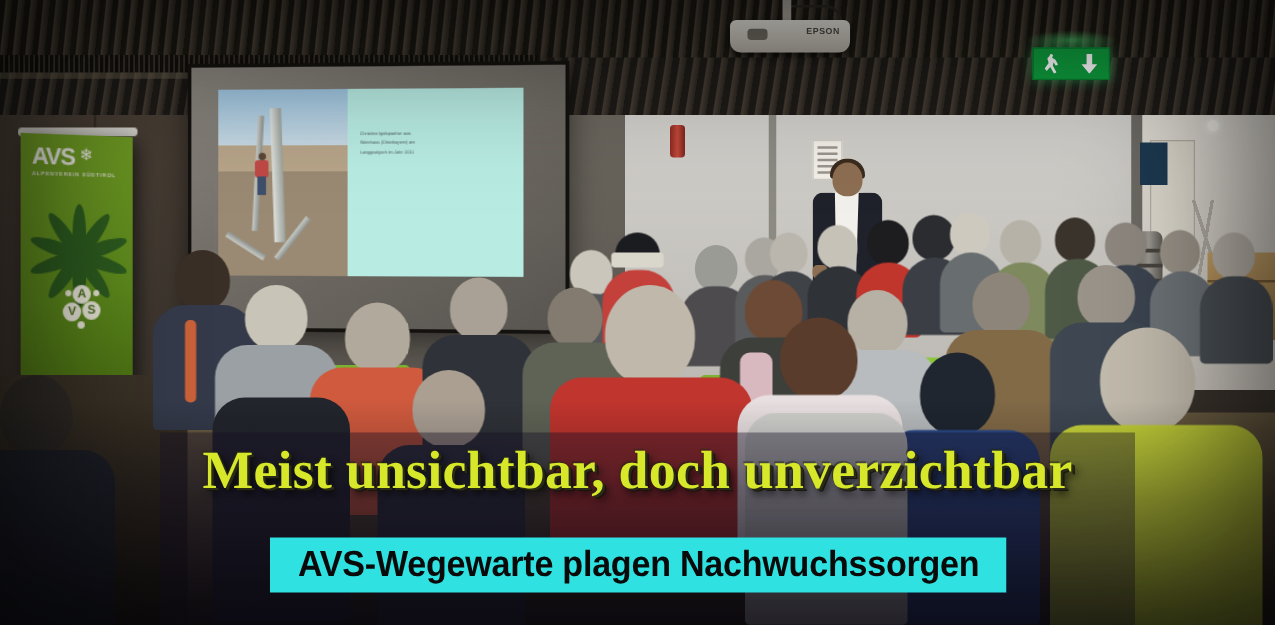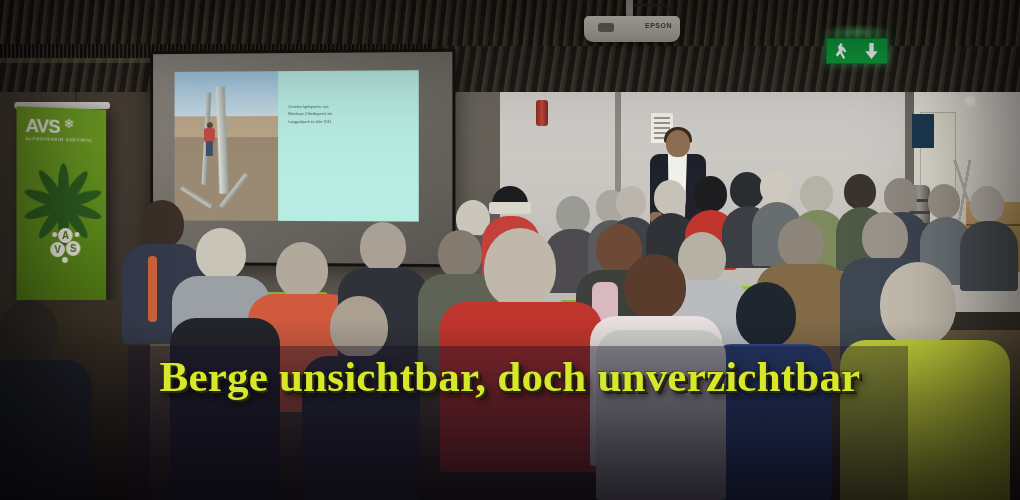--- a/index.html
+++ b/index.html
@@ -412,16 +412,19 @@
     <div class="body-o" style="left:0;top:0;width:110px;height:182px;background:#23252c;"></div>
   </div>
   <div class="p" style="left:596px;top:330px;">
     <div class="body-o" style="left:0;top:0;width:130px;height:170px;background:#cfd0cc;"></div>
   </div>
 
   <div class="shade-bottom"></div>
   <div class="shade-panel"></div>
   <div class="vignette"></div>
 
-  <div class="headline">Berge unsichtbar, doch unverzichtbar</div>
-
+  <div class="headline">Meist unsichtbar, doch unverzichtbar</div>
+
+  <div class="subbar">
+    <span>AVS-Wegewarte plagen Nachwuchssorgen</span>
+  </div>
 
 </div>
 
 </body></html>

